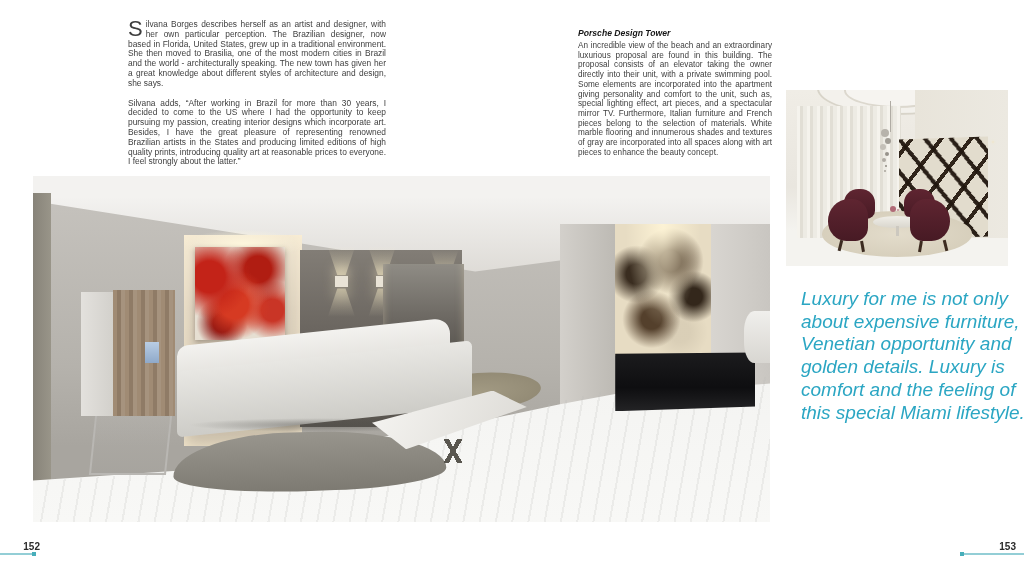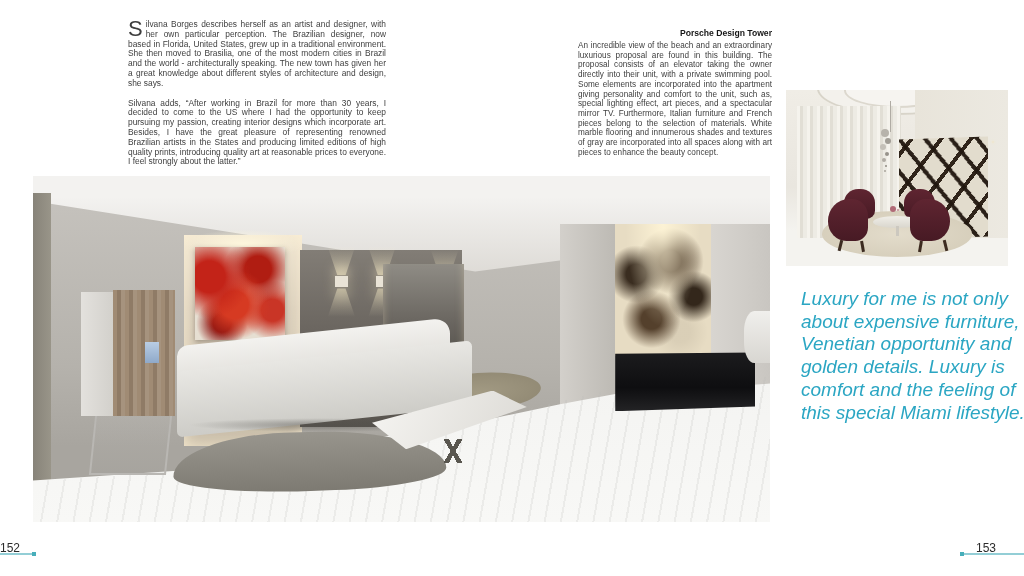--- a/index.html
+++ b/index.html
@@ -9,28 +9,28 @@
   .abs { position:absolute; }
 
   
   .left-col { left:128px; top:20px; width:258px; color:#3e3e3e;
               font-size:8.4px; line-height:9.8px; text-align:justify; }
   .left-col p + p { margin-top:10px; }
   .dropcap { float:left; font-size:22px; line-height:18px; padding-right:3px; color:#3e3e3e; }
 
   .right-col { left:578px; top:28px; width:194px; color:#3e3e3e;
                font-size:8.2px; line-height:9.7px; text-align:justify; }
-  .right-col h3 { font-size:8.6px; line-height:11px; color:#161616; margin-bottom:2px; text-align:right; }
+  .right-col h3 { font-size:8.6px; line-height:11px; color:#161616; margin-bottom:2px; text-align:left;font-style:italic; }
 
   
   .quote { left:801px; top:288px; width:232px; font-style:italic;
            font-size:19px; line-height:22.7px; color:#2ba6c3; }
 
   
-  .pgnum { font-size:12px; font-weight:normal; color:#2b2b2b; width:40px; text-align:left; }
+  .pgnum { font-size:10px; font-weight:bold; color:#2b2b2b; width:40px; text-align:right; }
   .pg-left-num  { left:0;   top:541px; }
   .pg-right-num { left:976px; top:541px; }
   .pg-rule { height:2px; background:#93ced6; top:553px; }
   .pg-rule-left  { left:0;    width:34px; }
   .pg-rule-right { left:963px; width:61px; }
   .pg-dot { width:4px; height:4px; background:#47aeba; top:552px; }
   .pg-dot-left  { left:32px; }
   .pg-dot-right { left:960px; }
 
   

